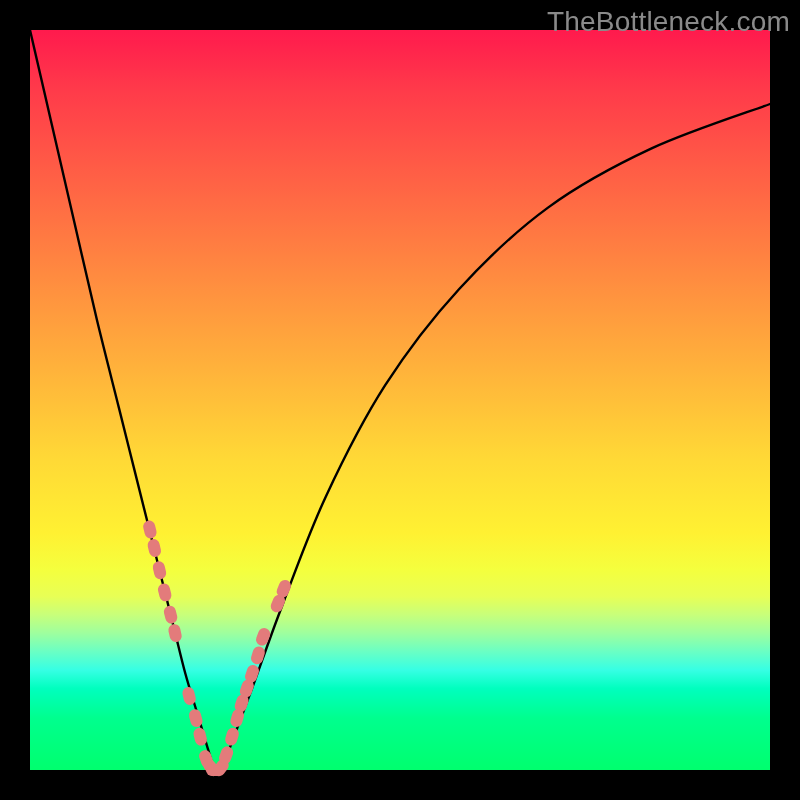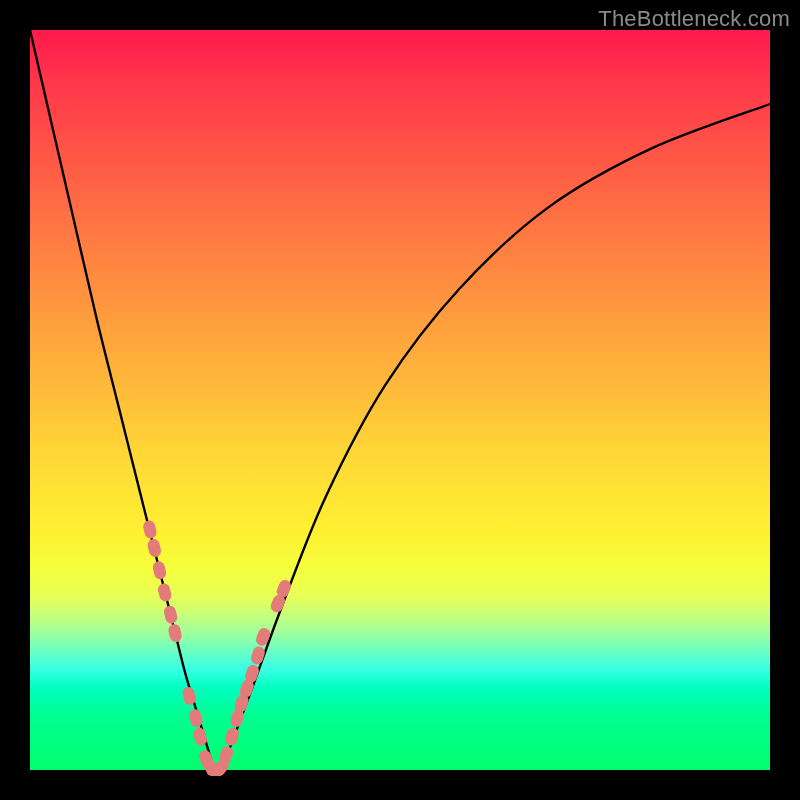--- a/index.html
+++ b/index.html
@@ -35,21 +35,21 @@
       #00ffbe 89%,
       #00ff8e 93%,
       #00ff6e 100%
     );
   }
   .watermark {
     position: absolute;
     top: 6px;
     right: 10px;
     color: #8a8a8a;
-    font-size: 22px;
+    font-size: 28px;
     font-weight: 500;
     letter-spacing: 0.2px;
     user-select: none;
   }
   svg.curve {
     position: absolute;
     left: 0;
     top: 0;
     width: 740px;
     height: 740px;

